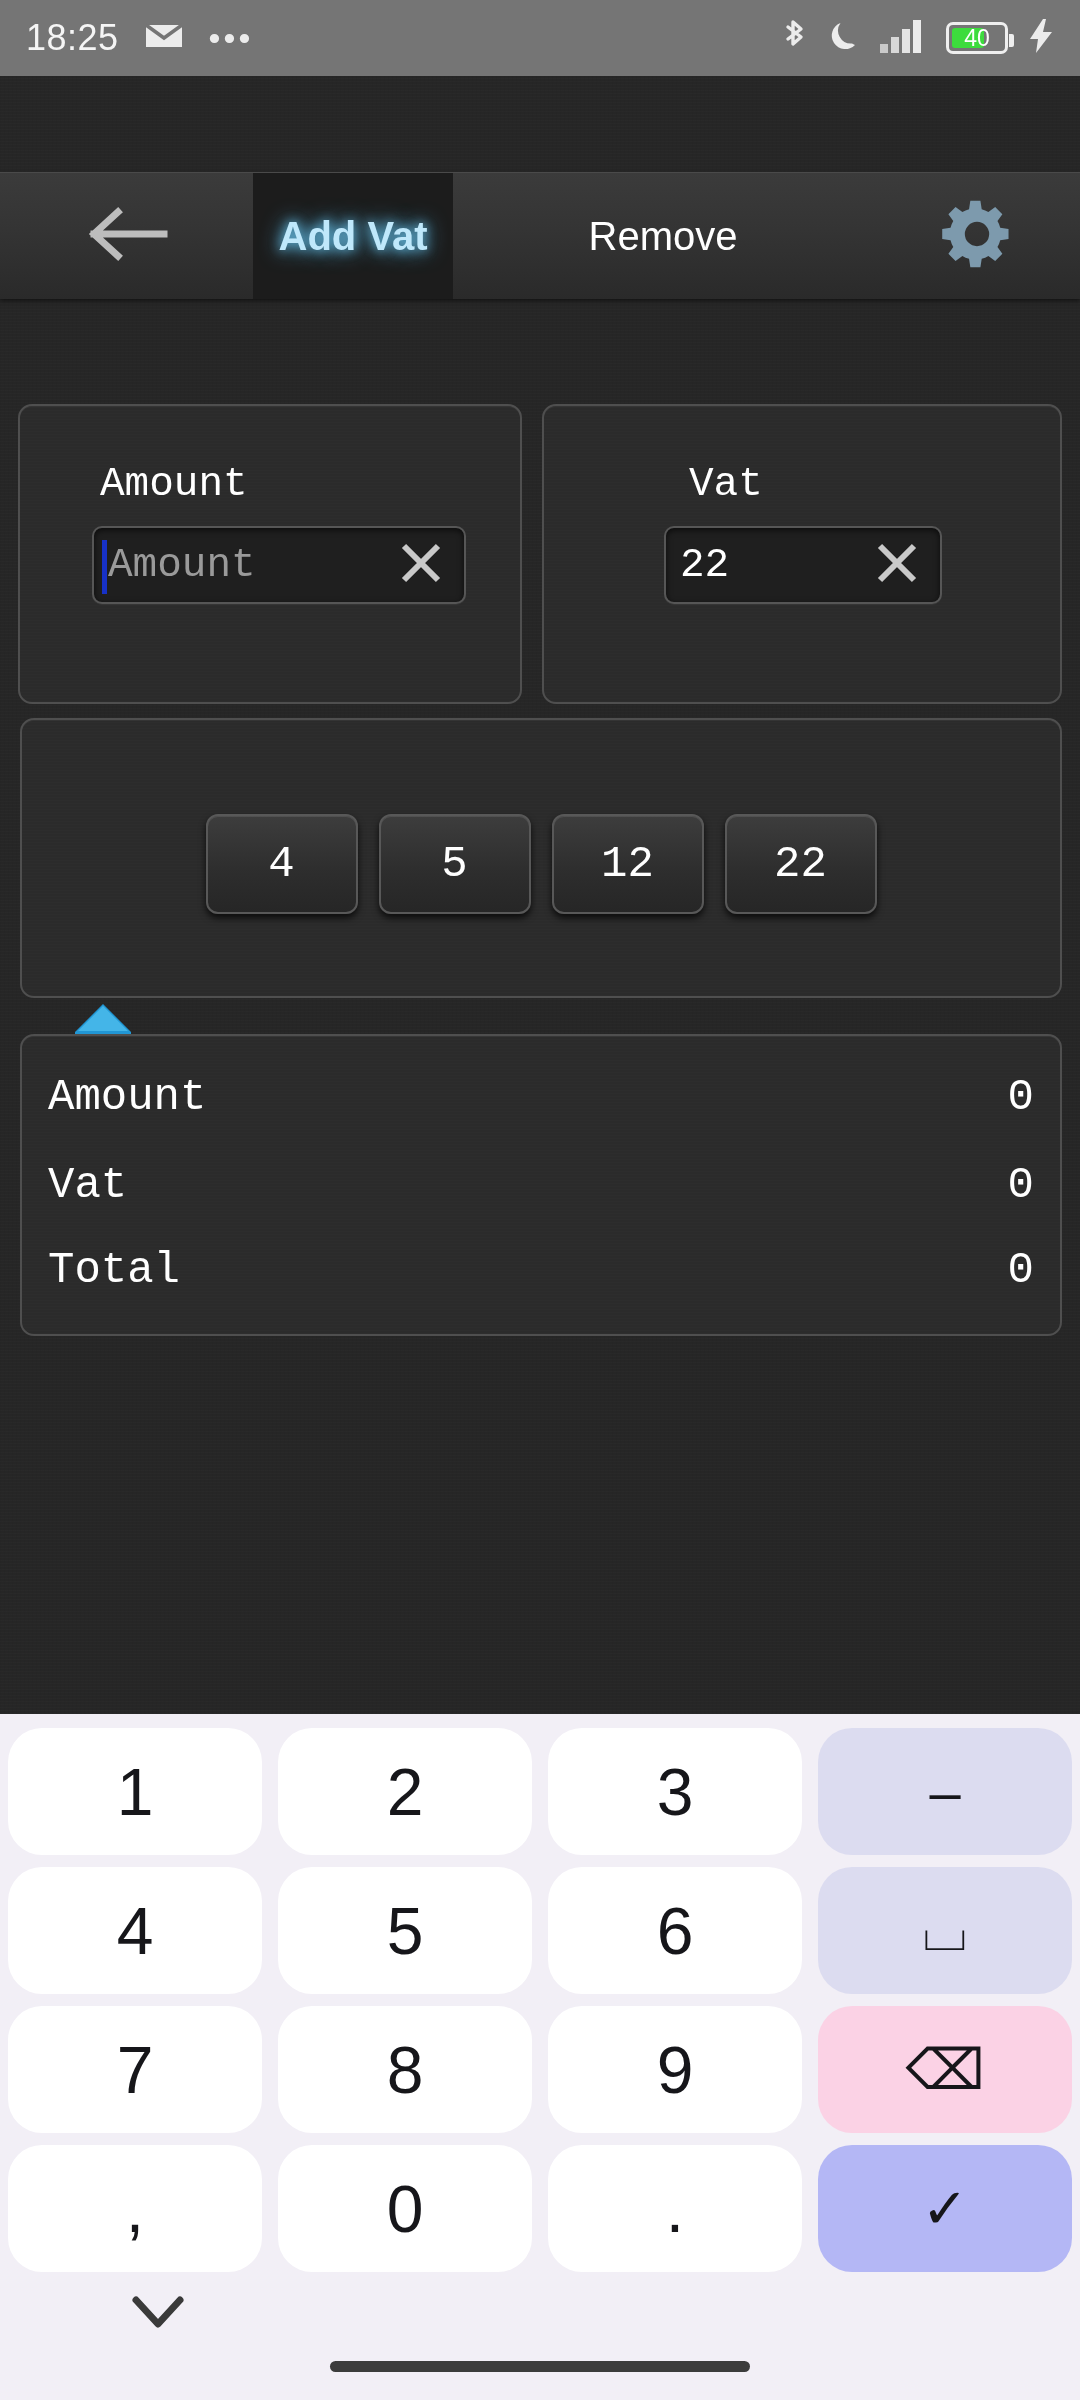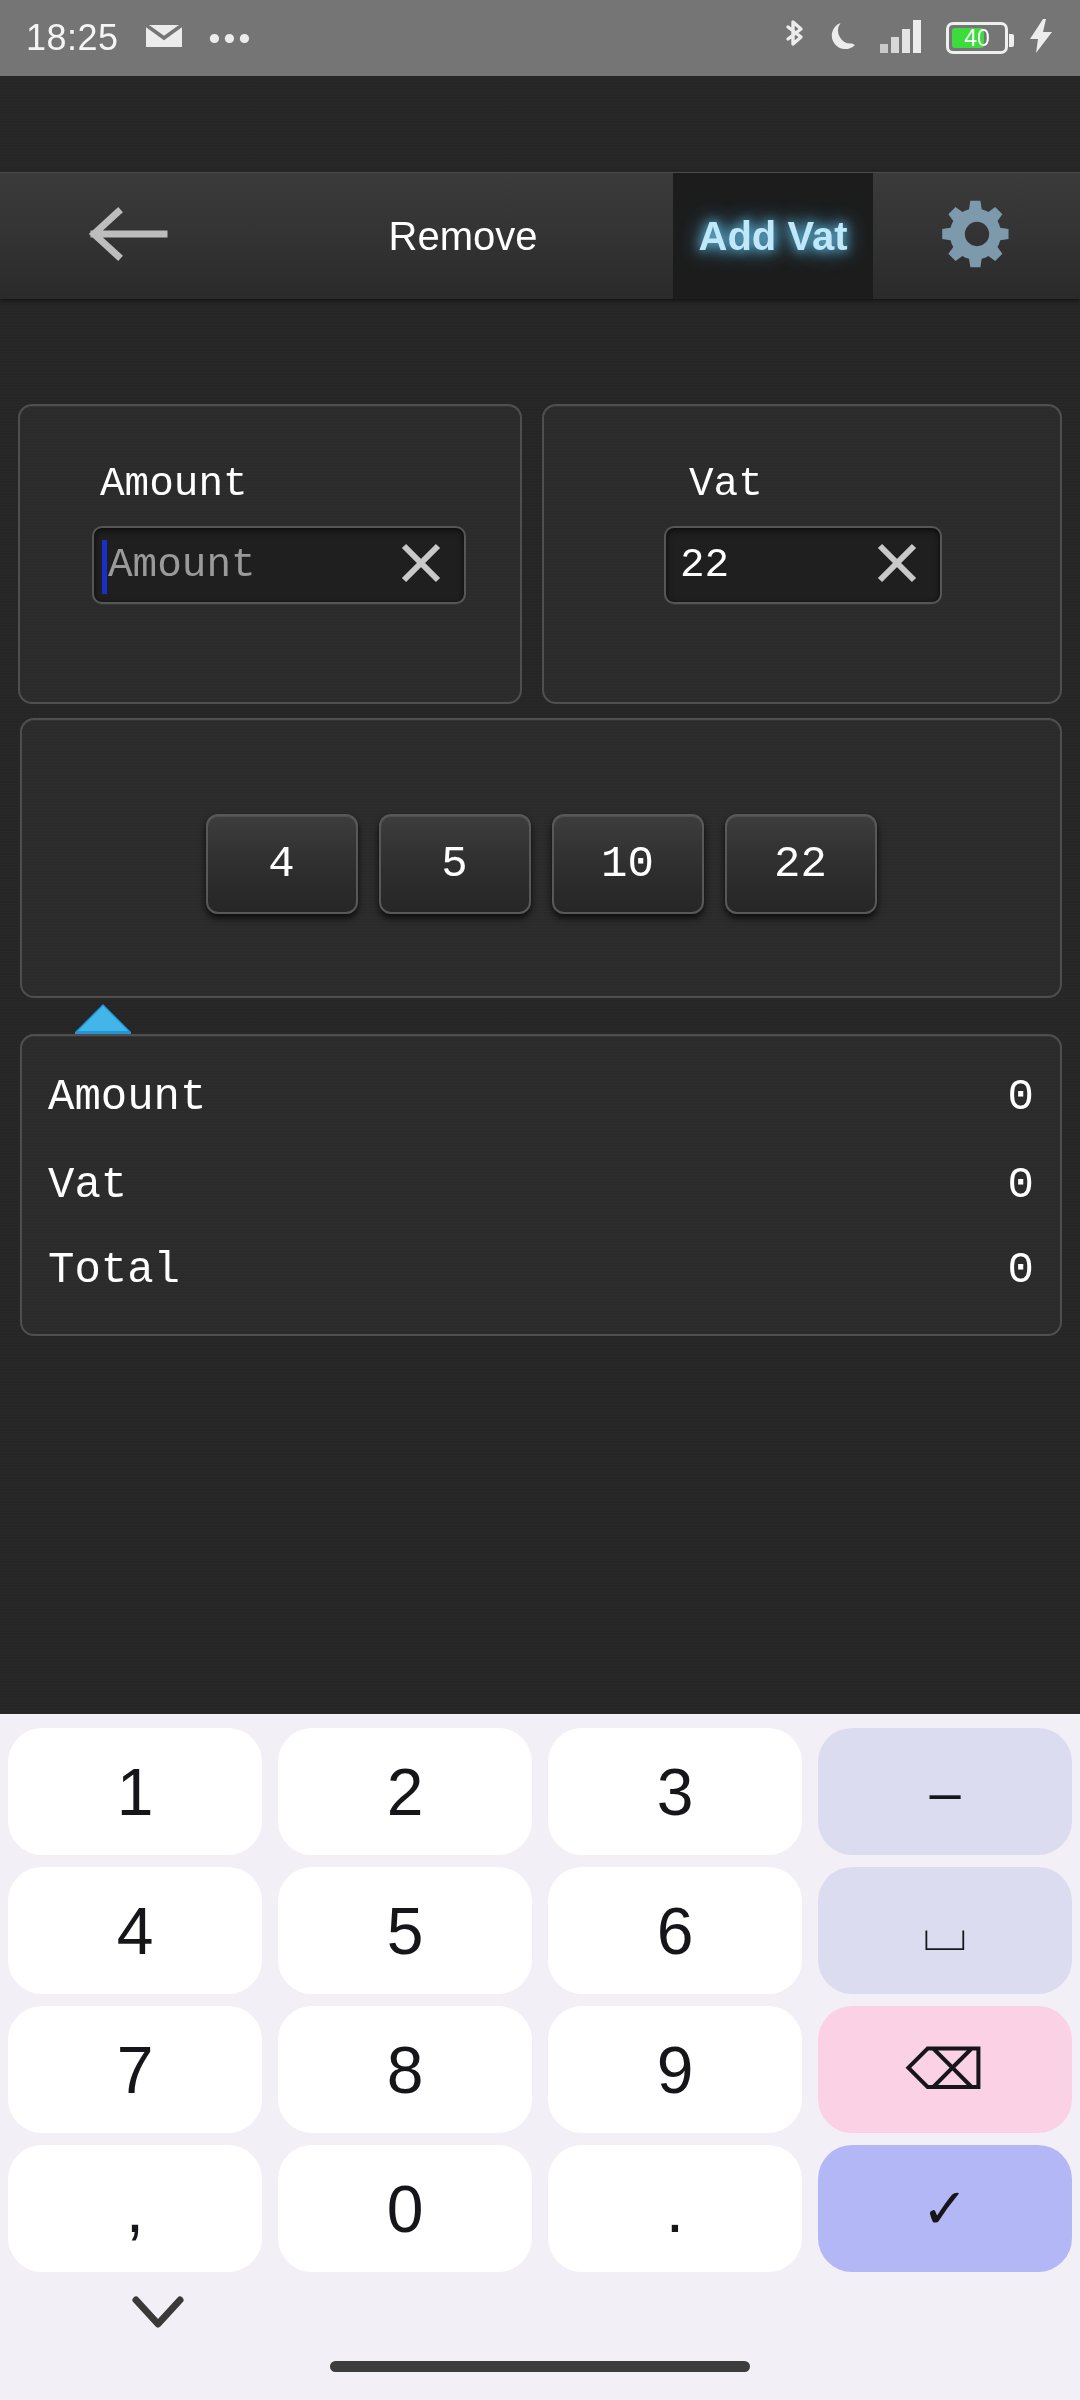--- a/index.html
+++ b/index.html
@@ -195,25 +195,25 @@
   <div class="app"></div>
 
   <div class="toolbar">
     <div class="tb-back">
       <span>
         <svg width="86" height="60" viewBox="0 0 86 60">
           <path d="M80 30H10M34 8L10 30l24 22" fill="none" stroke="#bdbdbd" stroke-width="7" stroke-linecap="square" stroke-linejoin="miter"></path>
         </svg>
       </span>
     </div>
+    <div class="tab tab-active">
+      <span>Add Vat</span>
+    </div>
     <div class="tab tab-idle">
       <span>Remove</span>
-    </div>
-    <div class="tab tab-active">
-      <span>Add Vat</span>
     </div>
     <div class="tb-gear">
       <span>
         <svg width="78" height="78" viewBox="0 0 48 48">
           <path fill="#7d9aad" d="M43.4 27.1v-6.2l-5.1-.8a14.7 14.7 0 0 0-1.7-4.1l3-4.2-4.4-4.4-4.2 3a14.7 14.7 0 0 0-4.1-1.7l-.8-5.1h-6.2l-.8 5.1a14.7 14.7 0 0 0-4.1 1.7l-4.2-3-4.4 4.4 3 4.2a14.7 14.7 0 0 0-1.7 4.1l-5.1.8v6.2l5.1.8a14.7 14.7 0 0 0 1.7 4.1l-3 4.2 4.4 4.4 4.2-3a14.7 14.7 0 0 0 4.1 1.7l.8 5.1h6.2l.8-5.1a14.7 14.7 0 0 0 4.1-1.7l4.2 3 4.4-4.4-3-4.2a14.7 14.7 0 0 0 1.7-4.1zM24 31.5a7.5 7.5 0 1 1 0-15 7.5 7.5 0 0 1 0 15z"></path>
         </svg>
       </span>
     </div>
   </div>
 
@@ -250,21 +250,21 @@
 
   <div class="card" id="presets-card">
     <div class="presets-row" id="presets-row">
         <div class="preset-btn">
           <span>4</span>
         </div>
         <div class="preset-btn">
           <span>5</span>
         </div>
         <div class="preset-btn">
-          <span>10</span>
+          <span>12</span>
         </div>
         <div class="preset-btn">
           <span>22</span>
         </div>
       </div>
   </div>
 
   <div class="card" id="results-card">
     <div class="res-row r0">
       <span>Amount</span>

